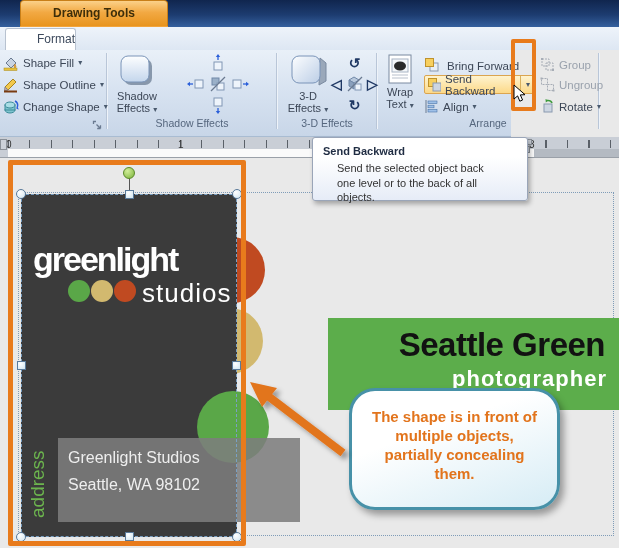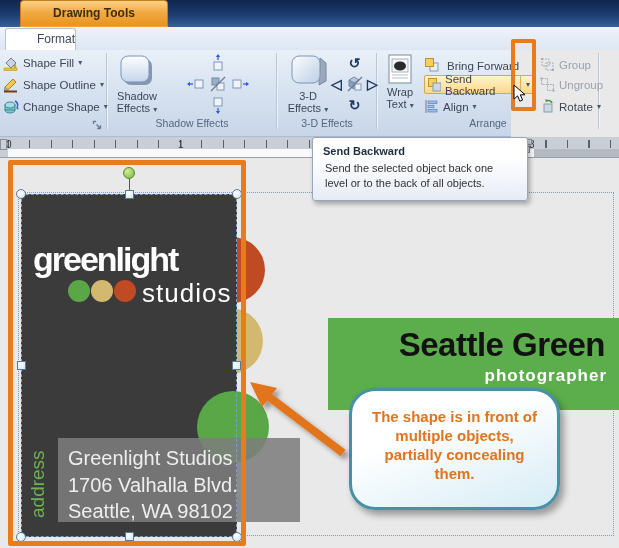--- a/index.html
+++ b/index.html
@@ -58,27 +58,27 @@
   .canvas { position:absolute; left:0; top:158px; width:619px; height:390px; background:#e9e9e9; }
   .dwg-border { position:absolute; left:18px; top:34px; width:596px; height:344px; border:1px dotted #7f9cb8; }
   .circ { position:absolute; border-radius:50%; }
   .card { position:absolute; left:21px; top:36px; width:216px; height:343px; background:#3b3b3b; z-index:2; }
   .brand { position:absolute; left:12px; top:46px; font-size:34px; font-weight:bold; letter-spacing:-2px; color:#fff; }
   .dot { position:absolute; top:86px; width:22px; height:22px; border-radius:50%; }
   .brand-sub { position:absolute; left:121px; top:84px; font-size:26px; color:#fff; letter-spacing:1px; }
   .side-label { position:absolute; left:6px; top:234px; height:90px; writing-mode:vertical-rl; transform:rotate(180deg);
     color:#6cb54e; font-size:19px; }
   .graybox { position:absolute; left:58px; top:280px; width:242px; height:84px; background:rgba(125,125,125,0.87); z-index:4;
-    color:#eee; font-size:20px; line-height:26.5px; padding:7px 0 0 10px; }
+    color:#eee; font-size:16px; line-height:26.5px; padding:7px 0 0 10px; }
   .greencirc { left:197px; top:233px; width:72px; height:72px; background:#5aa748; z-index:3; }
   .redcirc { left:199px; top:79px; width:66px; height:66px; background:#c04a21; z-index:1; }
   .tancirc { left:197px; top:150px; width:66px; height:66px; background:#d2b96f; z-index:1; }
   .nameplate { position:absolute; left:328px; top:160px; width:291px; height:92px; background:#5cad4b; z-index:2; }
   .np-name { margin:8px 14px 0 0; text-align:right; font-size:33px; font-weight:600; color:#121212; letter-spacing:-0.5px; }
-  .np-title { margin:2px 12px 0 0; text-align:right; font-size:17px; font-weight:bold; color:#fff; letter-spacing:1px; }
+  .np-title { margin:2px 12px 0 0; text-align:right; font-size:22px; font-weight:bold; color:#fff; letter-spacing:1px; }
   .callout { position:absolute; left:349px; top:230px; width:211px; height:122px; z-index:6;
     background:linear-gradient(160deg,#ffffff 35%,#d6ecf5 100%);
     border:3px solid #4791a8; border-radius:26px; box-shadow:4px 5px 7px rgba(0,0,0,0.35);
     display:flex; justify-content:center; }
   .callout .txt { width:178px; margin-top:16px; text-align:center; font-size:15px; font-weight:bold;
     color:#e2741c; line-height:19px; }
   .sel-border { position:absolute; left:21px; top:36px; width:216px; height:343px; border:1px dashed #7aa0c4; z-index:15; }
   .handle { position:absolute; z-index:16; width:10px; height:10px; border:1px solid #5a7a9a;
     background:radial-gradient(circle at 35% 30%,#ffffff,#cfe4f0); }
   .h-circ { border-radius:50%; }
@@ -88,21 +88,21 @@
     background:radial-gradient(circle at 35% 30%,#d2ee9a,#7bb33a); border:1px solid #5a8a28; }
   .ann-rect-canvas { position:absolute; left:8px; top:2px; width:238px; height:386px;
     border:5px solid #e87b1c; border-radius:2px; z-index:18; }
   .arrow-svg { position:absolute; left:0; top:0; width:619px; height:390px; z-index:10; pointer-events:none; }
 
   
   .tooltip { position:absolute; left:312px; top:137px; width:216px; height:64px; z-index:40;
     background:linear-gradient(180deg,#ffffff 30%,#e6ecf7 100%); border:1px solid #9aa5b8; border-radius:3px;
     box-shadow:2px 3px 5px rgba(0,0,0,0.3); }
   .tt-title { margin:7px 10px 4px; font-size:11px; font-weight:bold; color:#1f2c42; }
-  .tt-body { margin:0 12px; font-size:11px; color:#333; line-height:14.5px; }
+  .tt-body { margin:0 24px; font-size:11px; color:#333; line-height:14.5px; }
   .ann-rect-ribbon { position:absolute; left:511px; top:39px; width:25px; height:72px;
     border:4px solid #e87b1c; border-radius:2px; z-index:30; }
   .cursor { position:absolute; left:513px; top:84px; z-index:31; }
 </style>
 </head>
 <body>
 
 <div id="screen">
 
   <div class="titlebar"></div>
@@ -345,21 +345,20 @@
       <div class="dot" style="left:70px; background:#d2b96f;"></div>
       <div class="dot" style="left:93px; background:#c04a21;"></div>
       <div class="brand-sub">studios</div>
       <div class="side-label">address</div>
     </div>
 
     <div class="circ greencirc"></div>
 
     <div class="graybox">
       <div>Greenlight Studios</div>
-      <div>1706 Valhalla Blvd.</div>
       <div>Seattle, WA 98102</div>
     </div>
 
     <div class="nameplate">
       <div class="np-name">Seattle Green</div>
       <div class="np-title">photographer</div>
     </div>
 
     <svg class="arrow-svg">
       <defs>

